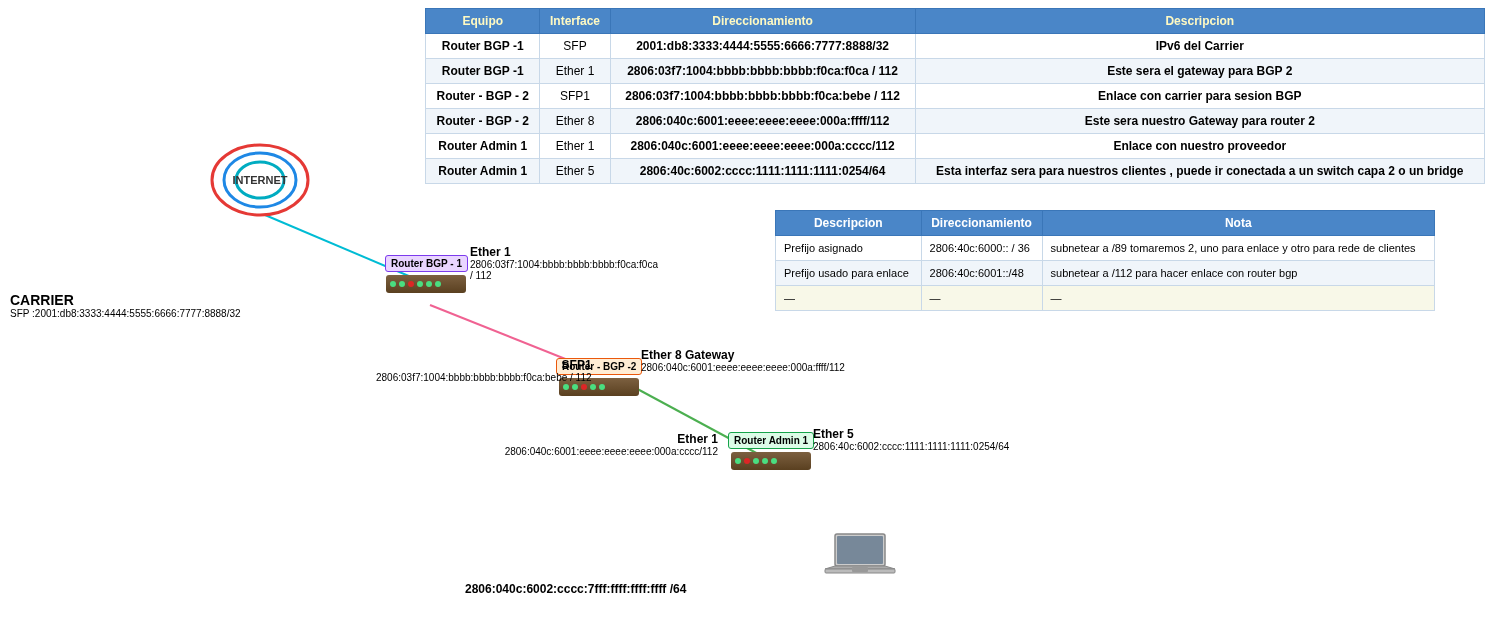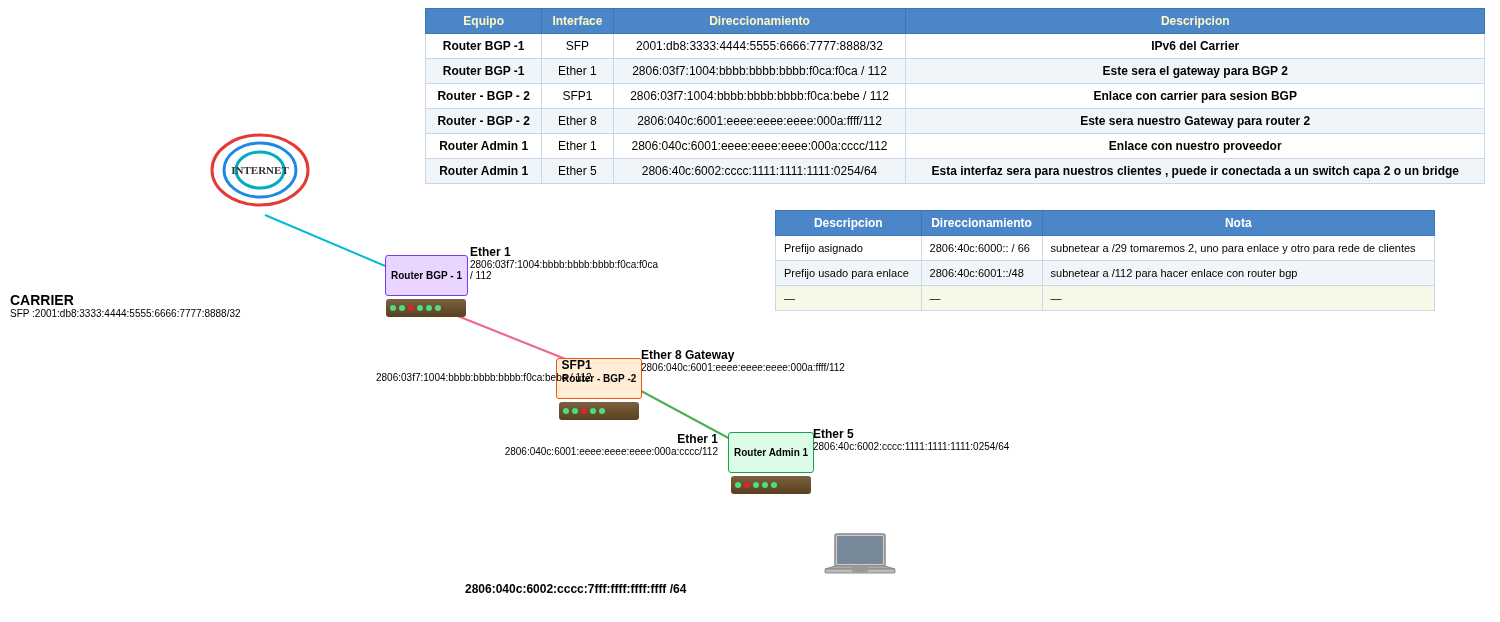--- a/index.html
+++ b/index.html
@@ -33,21 +33,21 @@
       border: 1px solid #c8d8e8;
       padding: 5px 8px;
       text-align: center;
       font-size: 12px;
       background: #fff;
     }
     .main-table tr:nth-child(even) td {
       background: #f0f5fa;
     }
     .main-table tr td:first-child { font-weight: bold; }
-    .main-table tr td:nth-child(3) { font-weight: normal; }
+    .main-table tr td:nth-child(3) { font-weight: bold; }
     .main-table tr td:nth-child(4) { font-weight: bold; }
 
     
     .second-table {
       position: absolute;
       top: 210px;
       left: 775px;
       width: 660px;
       border-collapse: collapse;
     }
@@ -85,22 +85,21 @@
     
     .internet-cloud {
       position: absolute;
       top: 130px;
       left: 200px;
       width: 120px;
       height: 100px;
       display: flex;
       flex-direction: column;
       align-items: center;
-      justify-content: flex-start;
-      font-family: Liberation Serif, serif;
+      justify-content: center;
     }
     .cloud-svg {
       width: 110px;
       height: 80px;
     }
 
     
     .router-box {
       position: absolute;
       display: flex;
@@ -120,21 +119,21 @@
 
     
     .laptop-icon {
       position: absolute;
       bottom: 30px;
       left: 820px;
     }
 
     
     .node-label {
-      padding: 14px 5px;
+      padding: 2px 5px;
       border-radius: 3px;
       font-size: 10px;
       font-weight: bold;
       text-align: center;
       white-space: nowrap;
     }
     .node-purple { background: #e9d5ff; border: 1px solid #7c3aed; }
     .node-orange { background: #ffedd5; border: 1px solid #ea580c; }
     .node-green { background: #dcfce7; border: 1px solid #16a34a; }
   </style>
@@ -194,22 +193,22 @@
   <thead>
     <tr>
       <th>Descripcion</th>
       <th>Direccionamiento</th>
       <th>Nota</th>
     </tr>
   </thead>
   <tbody id="second-tbody">
   <tr>
         <td>Prefijo asignado</td>
-        <td>2806:40c:6000:: / 66</td>
-        <td>subnetear a /29  tomaremos 2, uno para enlace y otro para rede de clientes</td>
+        <td>2806:40c:6000:: / 36</td>
+        <td>subnetear a /89  tomaremos 2, uno para enlace y otro para rede de clientes</td>
       </tr>
       <tr>
         <td>Prefijo usado para enlace</td>
         <td>2806:40c:6001::/48</td>
         <td>subnetear a /112 para hacer enlace con router bgp</td>
       </tr>
       <tr>
         <td>—</td>
         <td>—</td>
         <td>—</td>

